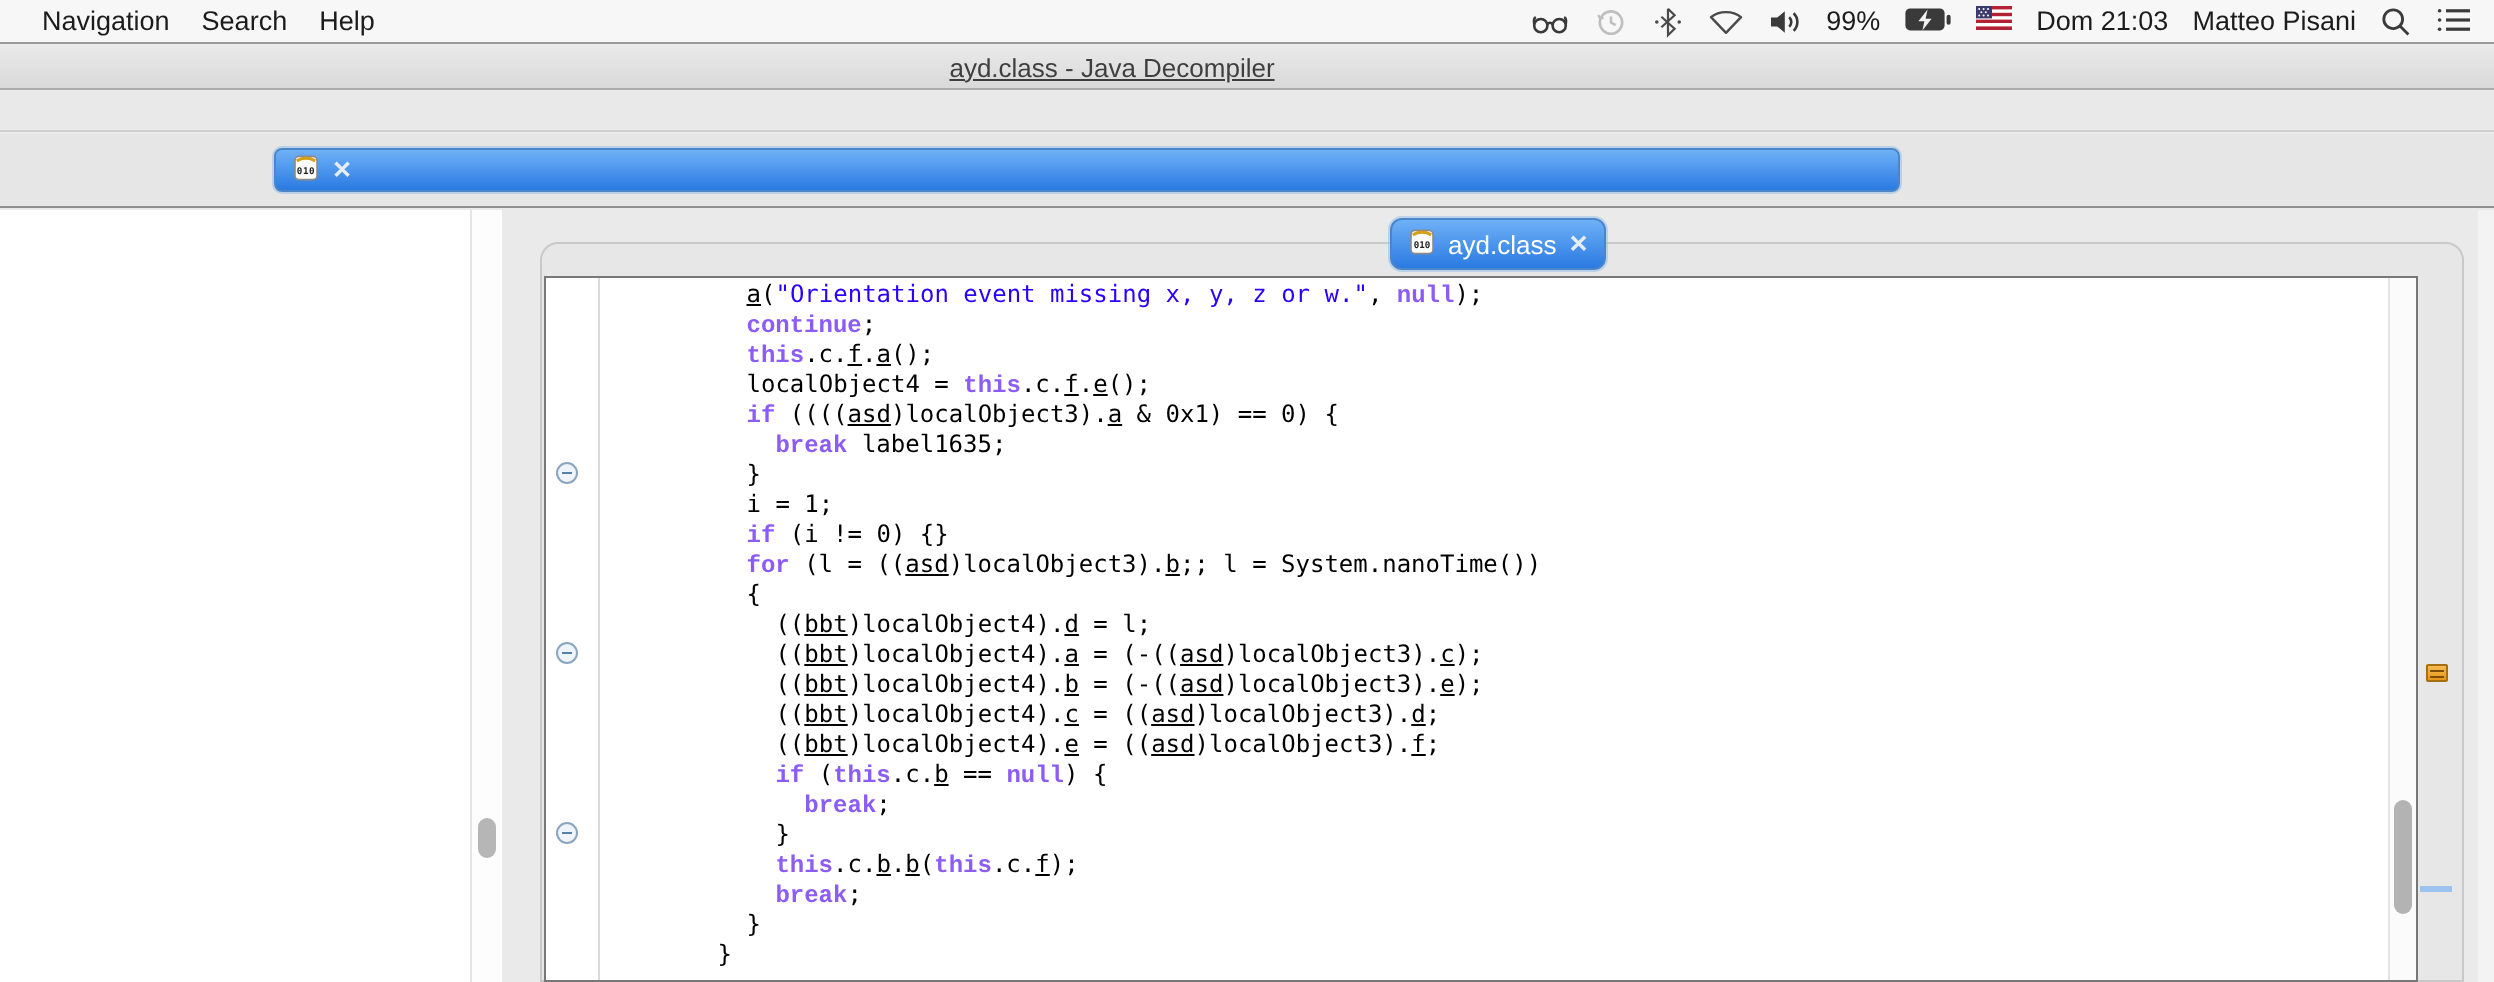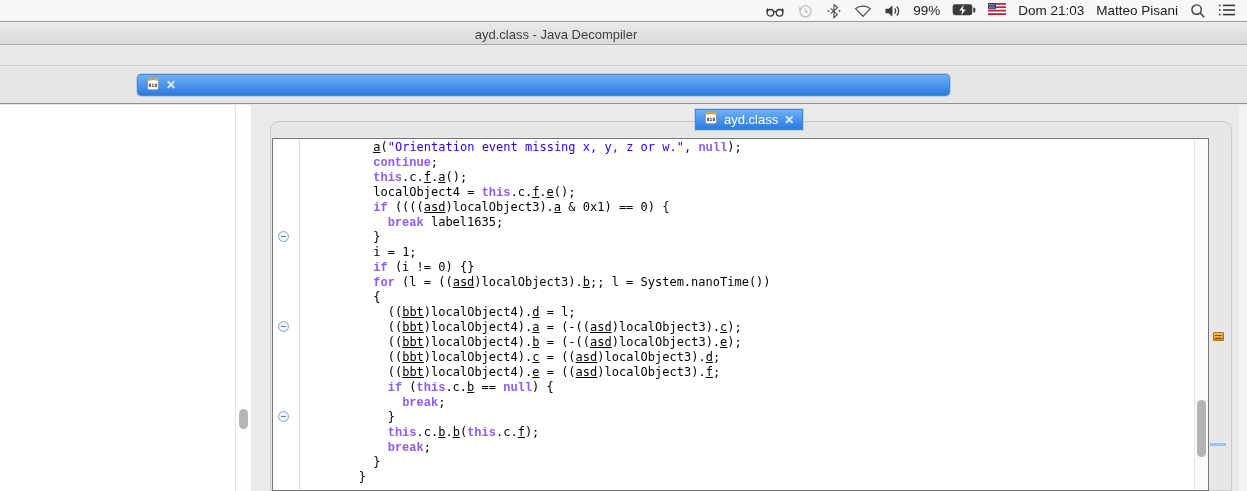--- a/index.html
+++ b/index.html
@@ -21,36 +21,36 @@
   .status-cluster { margin-left:auto; display:flex; gap:12px; padding-right:11px; }
   .status-cluster svg { display:block; }
   .status-text { font-size:13.5px; color:#1c1c1c; white-space:nowrap; }
   
   .titlebar {
     position:absolute; left:0; top:23px; width:1247px; height:22px;
     background:linear-gradient(#e9e9e9,#d9d9d9); border-bottom:1px solid #ababab;
   }
   .titlebar .title {
     position:absolute; left:556px; top:50%; transform:translate(-50%,-50%);
-    font-size:13px; color:#3f3f3f; white-space:nowrap;
+    font-size:13px; color:#3f3f3f; white-space:nowrap;text-decoration:underline;
   }
   
   .toolband { position:absolute; left:0; top:46px; width:1247px; height:20px;
     background:#e9e9e9; border-bottom:1px solid #cfcfcf; }
   .tabstrip { position:absolute; left:0; top:67px; width:1247px; height:37px;
     background:#e6e6e6; border-bottom:1px solid #8f8f8f; }
   
   .blue-tab {
     position:absolute; height:22px; display:flex; align-items:center; gap:6px;
     padding:0 8px; border-radius:4px; color:#fff; font-size:13px; white-space:nowrap;
     background:linear-gradient(#6fb1f7,#2a7ae2); border:1px solid #4a86c8;
     box-shadow:0 0 0 1px rgba(150,190,235,.55); cursor:default;
   }
   .jar-tab { left:137px; top:74px; width:813px; letter-spacing:.3px; z-index:4; }
-  .class-tab { left:695px; top:109px; height:21px; border-radius:0; z-index:6; }
+  .class-tab { left:695px; top:109px; height:26px; border-radius:6px; z-index:6; }
   .tab-close { font-size:12px; font-weight:bold; color:#e4eefb; line-height:1; cursor:pointer; }
   .jar-tab .tab-label { overflow:hidden; text-overflow:clip; }
   
   .content { position:absolute; left:0; top:105px; width:1247px; height:386px; }
   .left-pane { position:absolute; left:0; top:0; width:251px; height:386px;
     background:#fff; border-right:1px solid #ababab; }
   .left-scroll-track { position:absolute; left:235px; top:0; width:16px; height:100%;
     background:#fdfdfd; border-left:1px solid #e4e4e4; }
   .left-scroll-thumb { position:absolute; left:3px; top:304px; width:9px; height:20px;
     background:#b6b6b6; border-radius:4.5px; }
@@ -86,20 +86,25 @@
     height:1px; background:#7a4f08; }
   .ruler-marker-blue { position:absolute; left:1210px; top:338px; width:16px; height:3px;
     background:#9cc2ef; z-index:3; cursor:pointer; }
 </style>
 </head>
 <body>
 
 <div id="screen">
 
   <div class="menubar">
+    <div class="menu-items" id="menu-items">
+        <span class="menu-item">Navigation</span>
+        <span class="menu-item">Search</span>
+        <span class="menu-item">Help</span>
+      </div>
     <div class="status-cluster">
       <span>
         <svg width="20" height="16" viewBox="0 0 20 16" fill="none" stroke="#3a3a3a" stroke-width="1.3">
           <circle cx="5.4" cy="9.8" r="3.3"></circle>
             <circle cx="14.6" cy="9.8" r="3.3"></circle>
           <path d="M8.7 9.2 Q10 7.6 11.3 9.2"></path>
           <path d="M2.1 9 Q1.6 6.4 2.9 5.6 M17.9 9 Q18.4 6.4 17.1 5.6"></path>
         </svg>
       </span>
       <span>

